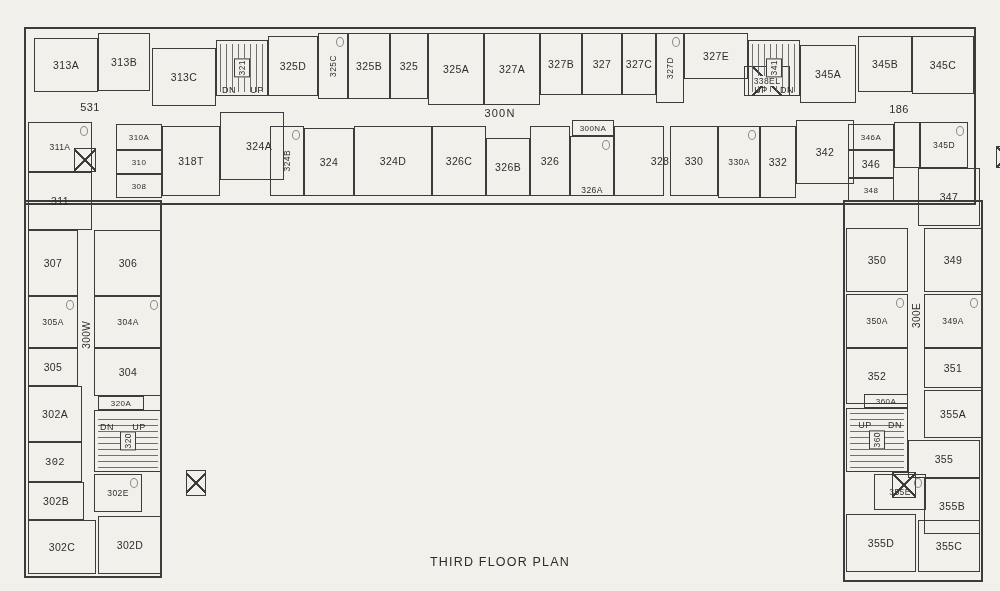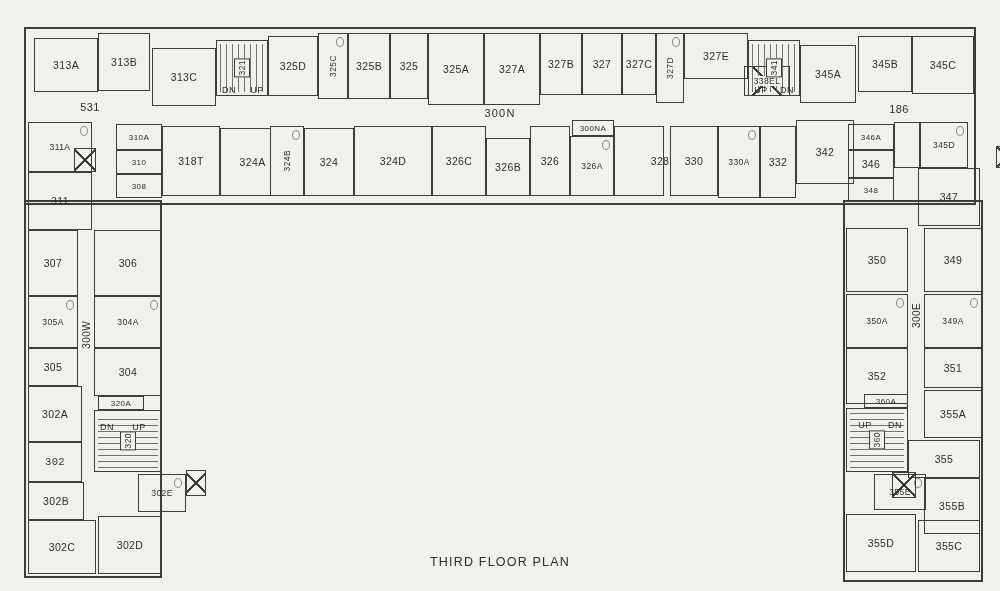--- a/index.html
+++ b/index.html
@@ -127,21 +127,21 @@
       </div>
       <div class="r small" style="left: 116px; top: 150px; width: 46px; height: 24px;">
         <span class="lbl">310</span>
       </div>
       <div class="r small" style="left: 116px; top: 174px; width: 46px; height: 24px;">
         <span class="lbl">308</span>
       </div>
       <div class="r room" style="left: 162px; top: 126px; width: 58px; height: 70px;">
         <span class="lbl">318T</span>
       </div>
-      <div class="r room" style="left: 220px; top: 128px; width: 51px; height: 68px; padding-left: 14px;">
+      <div class="r room" style="left: 220px; top: 112px; width: 64px; height: 68px; padding-left: 14px;">
         <span class="lbl">324A</span>
       </div>
       <div class="r bath v" style="left: 270px; top: 126px; width: 34px; height: 70px;">
         <span class="lbl">324B</span>
       </div>
       <div class="r room" style="left: 304px; top: 128px; width: 50px; height: 68px;">
         <span class="lbl">324</span>
       </div>
       <div class="r room" style="left: 354px; top: 126px; width: 78px; height: 70px;">
         <span class="lbl">324D</span>
@@ -151,21 +151,21 @@
       </div>
       <div class="r room" style="left: 486px; top: 138px; width: 44px; height: 58px;">
         <span class="lbl">326B</span>
       </div>
       <div class="r room" style="left: 530px; top: 126px; width: 40px; height: 70px;">
         <span class="lbl">326</span>
       </div>
       <div class="r small" style="left: 572px; top: 120px; width: 42px; height: 16px;">
         <span class="lbl">300NA</span>
       </div>
-      <div class="r bath" style="left: 570px; top: 136px; width: 44px; height: 60px;">
+      <div class="r bath" style="left: 570px; top: 136px; width: 44px; height: 60px; align-items: flex-end;">
         <span class="lbl">326A</span>
       </div>
       <div class="r room" style="left: 614px; top: 126px; width: 50px; height: 70px; padding-left: 42px;">
         <span class="lbl">328</span>
       </div>
       <div class="r room" style="left: 670px; top: 126px; width: 48px; height: 70px;">
         <span class="lbl">330</span>
       </div>
       <div class="r bath" style="left: 718px; top: 126px; width: 42px; height: 72px;">
         <span class="lbl">330A</span>
@@ -236,21 +236,21 @@
       </div>
       <div class="r text" style="left: 130px; top: 421px; width: 18px; height: 11px;">
         <span class="lbl">UP</span>
       </div>
       <div class="r room" style="left: 28px; top: 442px; width: 54px; height: 40px; font-family: Liberation Mono, monospace;">
         <span class="lbl">302</span>
       </div>
       <div class="r room" style="left: 28px; top: 482px; width: 56px; height: 38px;">
         <span class="lbl">302B</span>
       </div>
-      <div class="r bath" style="left: 94px; top: 474px; width: 48px; height: 38px; margin-left: 44px;">
+      <div class="r bath" style="left: 94px; top: 474px; width: 48px; height: 38px;">
         <span class="lbl">302E</span>
       </div>
       <div class="r elev" style="left: 142px; top: 470px; width: 20px; height: 26px;"></div>
       <div class="r room" style="left: 28px; top: 520px; width: 68px; height: 54px;">
         <span class="lbl">302C</span>
       </div>
       <div class="r room" style="left: 98px; top: 516px; width: 64px; height: 58px;">
         <span class="lbl">302D</span>
       </div>
       <div class="r room" style="left: 846px; top: 228px; width: 62px; height: 64px;">

